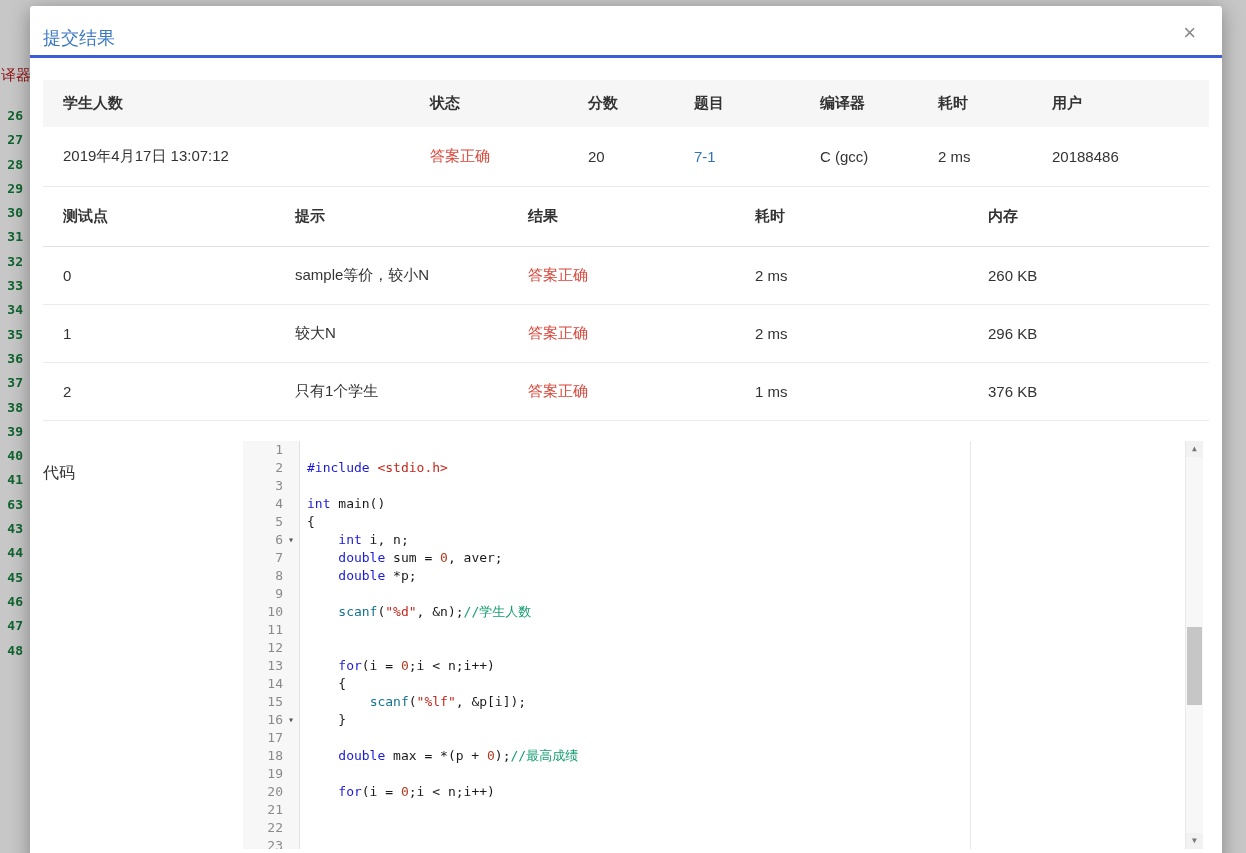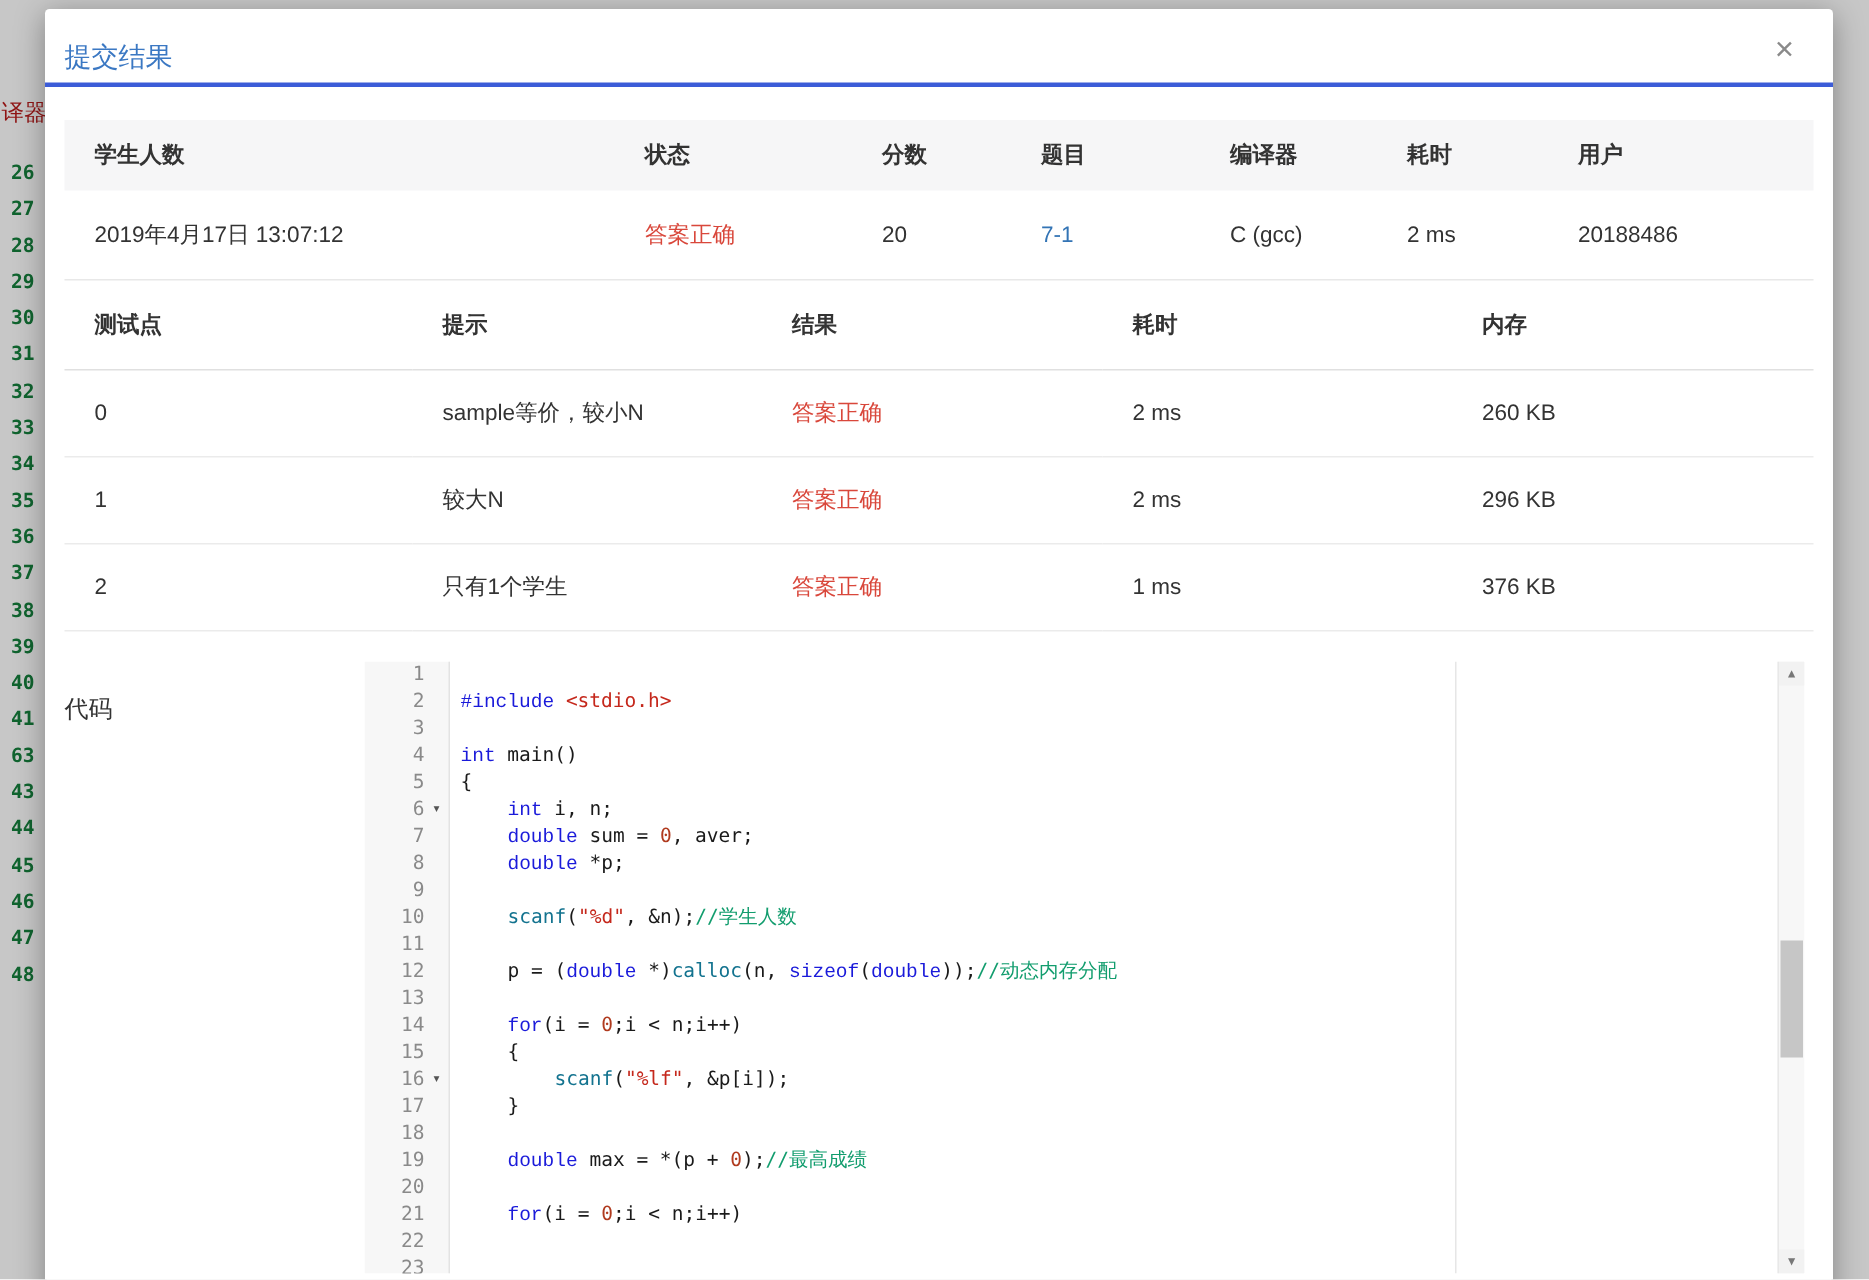--- a/index.html
+++ b/index.html
@@ -72,21 +72,21 @@
   .gutter {
     position: absolute; left: 0; top: 0; bottom: 0; width: 57px;
     background: #f7f7f7; border-right: 1px solid #e3e3e3;
   }
   .gutter-line { height: 18px; display: flex; color: #8a8a8a; }
   .gutter-num { width: 40px; text-align: right; }
   .gutter-fold { width: 16px; text-align: center; color: #555; font-size: 10px; line-height: 18px; }
   .code-lines { position: absolute; left: 64px; top: 0; right: 20px; }
   .cm-line { height: 18px; white-space: pre; color: #1a1a1a; }
   .tok-pl  { color: #1a1a1a; }
-  .tok-kw  { color: var(--syntax-keyword, #1a1ada); font-family: Liberation Mono, monospace; }
+  .tok-kw  { color: var(--syntax-keyword, #1a1ada); }
   .tok-str { color: var(--syntax-string, #c5281c); }
   .tok-num { color: var(--syntax-number, #b03a1e); }
   .tok-com { color: var(--syntax-comment, #129d6e); }
   .tok-fn  { color: var(--syntax-function, #13738f); }
   .code-right-line { position: absolute; left: 727px; top: 0; bottom: 0; width: 1px; background: #e6e6e6; }
 
   
   .sb {
     position: absolute; right: 0; top: 0; bottom: 0; width: 18px;
     background: #f7f7f7; border-left: 1px solid #e8e8e8;
@@ -321,21 +321,20 @@
             <div class="cm-line"><span class="tok-kw">#include</span><span class="tok-pl"> </span><span class="tok-str">&lt;stdio.h&gt;</span></div>
             <div class="cm-line"></div>
             <div class="cm-line"><span class="tok-kw">int</span><span class="tok-pl"> main()</span></div>
             <div class="cm-line"><span class="tok-pl">{</span></div>
             <div class="cm-line"><span class="tok-pl">    </span><span class="tok-kw">int</span><span class="tok-pl"> i, n;</span></div>
             <div class="cm-line"><span class="tok-pl">    </span><span class="tok-kw">double</span><span class="tok-pl"> sum = </span><span class="tok-num">0</span><span class="tok-pl">, aver;</span></div>
             <div class="cm-line"><span class="tok-pl">    </span><span class="tok-kw">double</span><span class="tok-pl"> *p;</span></div>
             <div class="cm-line"></div>
             <div class="cm-line"><span class="tok-pl">    </span><span class="tok-fn">scanf</span><span class="tok-pl">(</span><span class="tok-str">"%d"</span><span class="tok-pl">, &amp;n);</span><span class="tok-com">//学生人数</span></div>
             <div class="cm-line"></div>
-            <div class="cm-line"><span class="tok-pl">    p = (</span><span class="tok-kw">double</span><span class="tok-pl"> *)</span><span class="tok-fn">calloc</span><span class="tok-pl">(n, </span><span class="tok-kw">sizeof</span><span class="tok-pl">(</span><span class="tok-kw">double</span><span class="tok-pl">));</span><span class="tok-com">//动态内存分配</span></div>
             <div class="cm-line"></div>
             <div class="cm-line"><span class="tok-pl">    </span><span class="tok-kw">for</span><span class="tok-pl">(i = </span><span class="tok-num">0</span><span class="tok-pl">;i &lt; n;i++)</span></div>
             <div class="cm-line"><span class="tok-pl">    {</span></div>
             <div class="cm-line"><span class="tok-pl">        </span><span class="tok-fn">scanf</span><span class="tok-pl">(</span><span class="tok-str">"%lf"</span><span class="tok-pl">, &amp;p[i]);</span></div>
             <div class="cm-line"><span class="tok-pl">    }</span></div>
             <div class="cm-line"></div>
             <div class="cm-line"><span class="tok-pl">    </span><span class="tok-kw">double</span><span class="tok-pl"> max = *(p + </span><span class="tok-num">0</span><span class="tok-pl">);</span><span class="tok-com">//最高成绩</span></div>
             <div class="cm-line"></div>
             <div class="cm-line"><span class="tok-pl">    </span><span class="tok-kw">for</span><span class="tok-pl">(i = </span><span class="tok-num">0</span><span class="tok-pl">;i &lt; n;i++)</span></div>
           </div>

